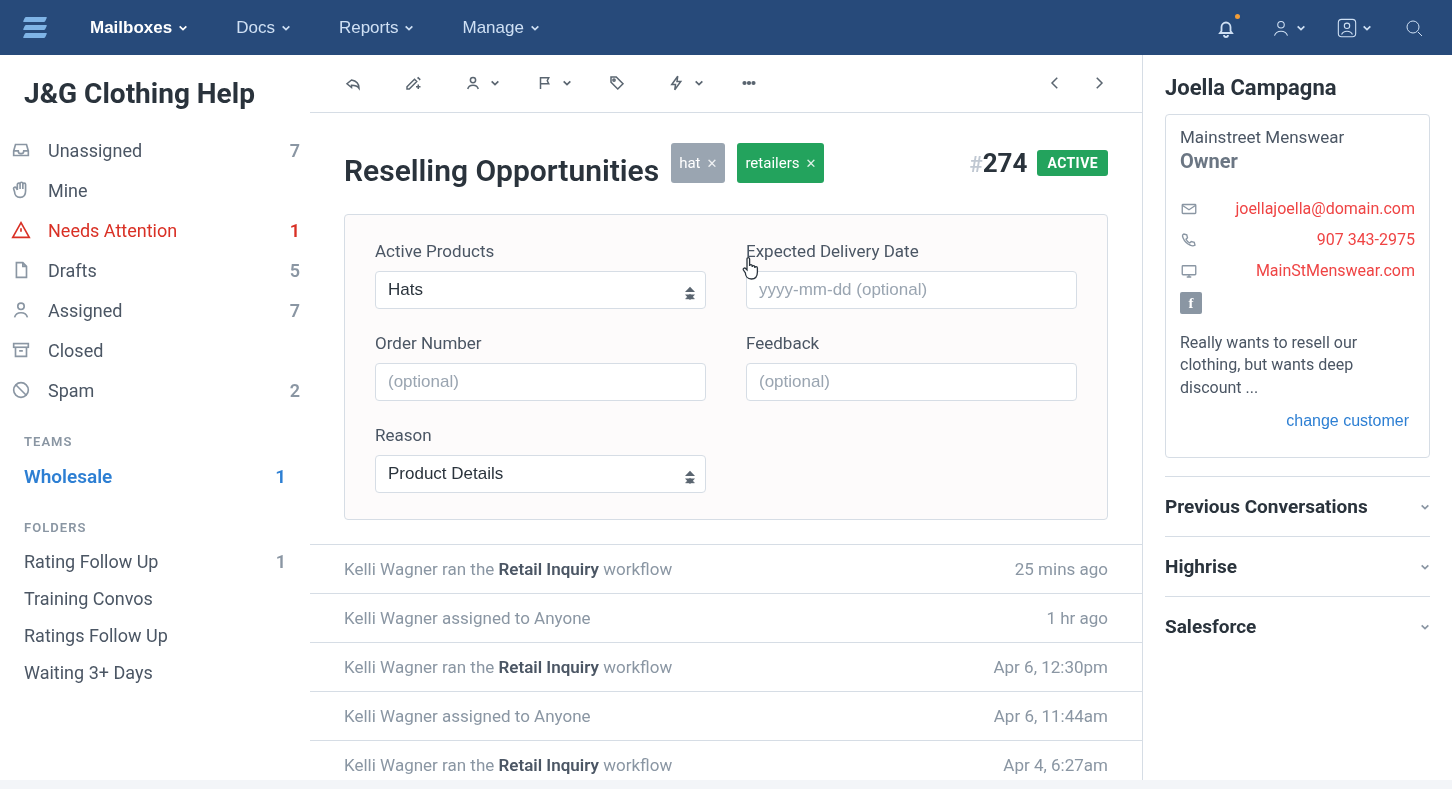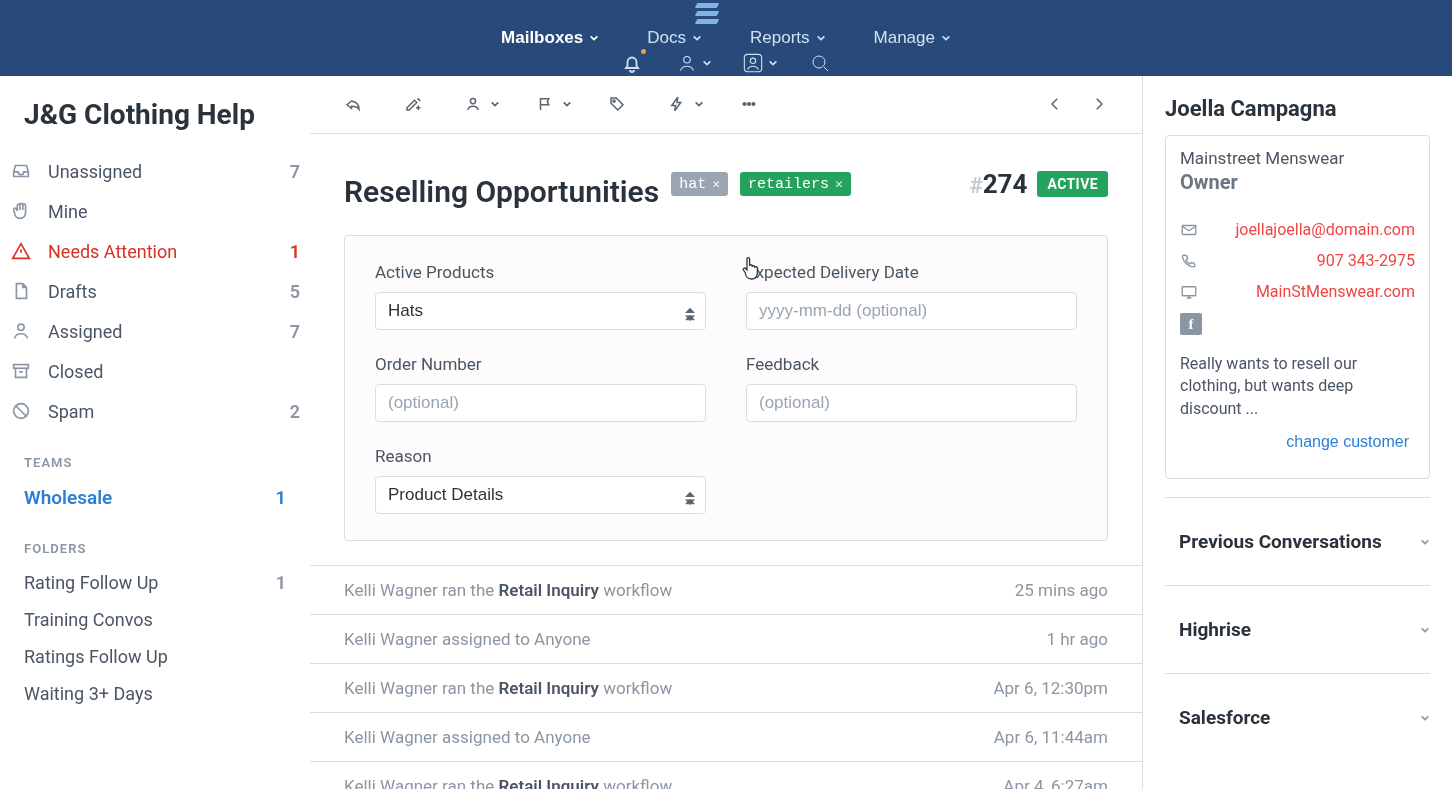--- a/index.html
+++ b/index.html
@@ -13,21 +13,21 @@
     --link:#2d7fd3;
     --green:#23a35d;
     --red:#d93025;
     --tag-gray:#9aa5b1;
   }
   *{box-sizing:border-box;}
   html,body{margin:0;padding:0;height:100%;font-family:-apple-system,BlinkMacSystemFont,"Segoe UI",Roboto,Helvetica,sans-serif;color:var(--text);}
   body{background:var(--bg-page);}
 
   
-  .topbar{height:76px;background:var(--navy);display:flex;align-items:center;padding:0 24px;flex-direction:column;}
+  .topbar{height:55px;background:var(--navy);display:flex;align-items:center;padding:0 24px;}
   .logo-stripes{width:24px;height:28px;margin-right:36px;display:inline-block;}
   .logo-stripes span{display:block;width:22px;height:5px;background:#7fb4e6;margin:3px 0;transform:skewX(-25deg);border-radius:1px;}
   .topnav{display:flex;gap:36px;align-items:center;}
   .topnav .nav-item{color:#cfe0f4;font-size:17px;font-weight:500;background:none;border:none;cursor:pointer;display:flex;align-items:center;gap:6px;}
   .topnav .nav-item.active{color:#fff;font-weight:600;}
   .spacer{flex:1;}
   .topright{display:flex;align-items:center;gap:28px;}
   .top-icon-btn{width:28px;height:28px;display:flex;align-items:center;justify-content:center;cursor:pointer;position:relative;}
   .top-icon-btn svg{stroke:#cfe0f4;fill:none;}
   .bell-dot{position:absolute;top:-2px;right:-2px;width:9px;height:9px;background:#f29d38;border-radius:50%;border:2px solid var(--navy);}
@@ -60,21 +60,21 @@
   .main{background:var(--bg-page);display:flex;flex-direction:column;overflow:hidden;}
   .main-inner{margin:0 0 0 0;background:#fff;flex:1;display:flex;flex-direction:column;overflow:hidden;}
   .toolbar{height:60px;display:flex;align-items:center;padding:0 28px;border-bottom:1px solid var(--border);gap:30px;}
   .tool-btn{background:none;border:none;cursor:pointer;width:30px;height:30px;display:flex;align-items:center;justify-content:center;position:relative;}
   .tool-btn svg{stroke:#5a6570;fill:none;stroke-width:2;}
   .tool-drop{display:flex;align-items:center;gap:2px;}
   .toolbar .right{margin-left:auto;display:flex;gap:14px;}
 
   .convo-header{padding:26px 34px 8px;display:flex;align-items:center;gap:12px;}
   .convo-title{font-size:30px;font-weight:600;color:#2a333c;margin-top:14px;}
-  .tag{display:inline-flex;align-items:center;height:24px;font-size:15px;border-radius:3px;padding:0 8px;color:#fff;gap:6px;cursor:pointer;font-family:Liberation Mono, monospace;}
+  .tag{display:inline-flex;align-items:center;height:40px;font-size:15px;border-radius:3px;padding:0 8px;color:#fff;gap:6px;cursor:pointer;}
   .tag.gray{background:var(--tag-gray);}
   .tag.green{background:var(--green);}
   .tag .x{font-size:13px;opacity:.85;}
   .convo-header .right{margin-left:auto;display:flex;align-items:center;gap:10px;}
   .convo-num{font-size:22px;color:#c0c8d2;font-weight:600;}
   .convo-num b{color:#2a333c;font-size:26px;font-weight:700;}
   .status-pill{background:var(--green);color:#fff;font-weight:700;font-size:14px;letter-spacing:.03em;padding:5px 10px;border-radius:3px;}
 
   .custom-fields{border:1px solid var(--border);margin:18px 34px 24px;border-radius:4px;padding:26px 30px;display:grid;grid-template-columns:1fr 1fr;gap:24px 40px;background:#fdfbfb;}
   .field label{display:block;font-size:17px;color:#4b5664;margin-bottom:10px;}
@@ -98,21 +98,21 @@
   .customer-card{border:1px solid var(--border);border-radius:4px;padding:12px 14px 16px;margin-bottom:18px;}
   .customer-card .line{display:flex;align-items:center;gap:12px;font-size:16px;color:#ef4444;padding:6px 0;justify-content:space-between;}
   .customer-card .line svg{width:18px;height:18px;stroke:var(--muted);fill:none;stroke-width:1.8;}
   .customer-card .company{font-size:17px;color:#4b5664;margin-bottom:2px;}
   .customer-card .role{font-size:20px;color:#6b7683;margin-bottom:20px;font-weight:bold;}
   .fb-square{width:22px;height:22px;background:#8a96a3;display:inline-flex;align-items:center;justify-content:center;border-radius:2px;color:#fff;font-weight:700;font-size:15px;font-family:Georgia,serif;margin-top:6px;}
   .customer-note{font-size:16px;color:#4b5664;margin-top:18px;line-height:1.4;}
   .change-customer{color:var(--link);font-size:16px;cursor:pointer;background:none;border:none;float:right;margin-top:12px;margin-bottom:10px;}
 
   .side-section{border-top:1px solid var(--border);padding:18px 0;display:flex;align-items:center;cursor:pointer;}
-  .side-section h3{margin:14px;font-size:19px;font-weight:700;flex:1;}
+  .side-section h3{margin:0;font-size:19px;font-weight:700;flex:1;}
   .side-section .chev{color:var(--muted);}
 
   
   svg.chev{width:10px;height:10px;}
 
   .cursor-finger{position:absolute;left:740px;top:257px;pointer-events:none;}
 </style>
 </head>
 <body>
 

